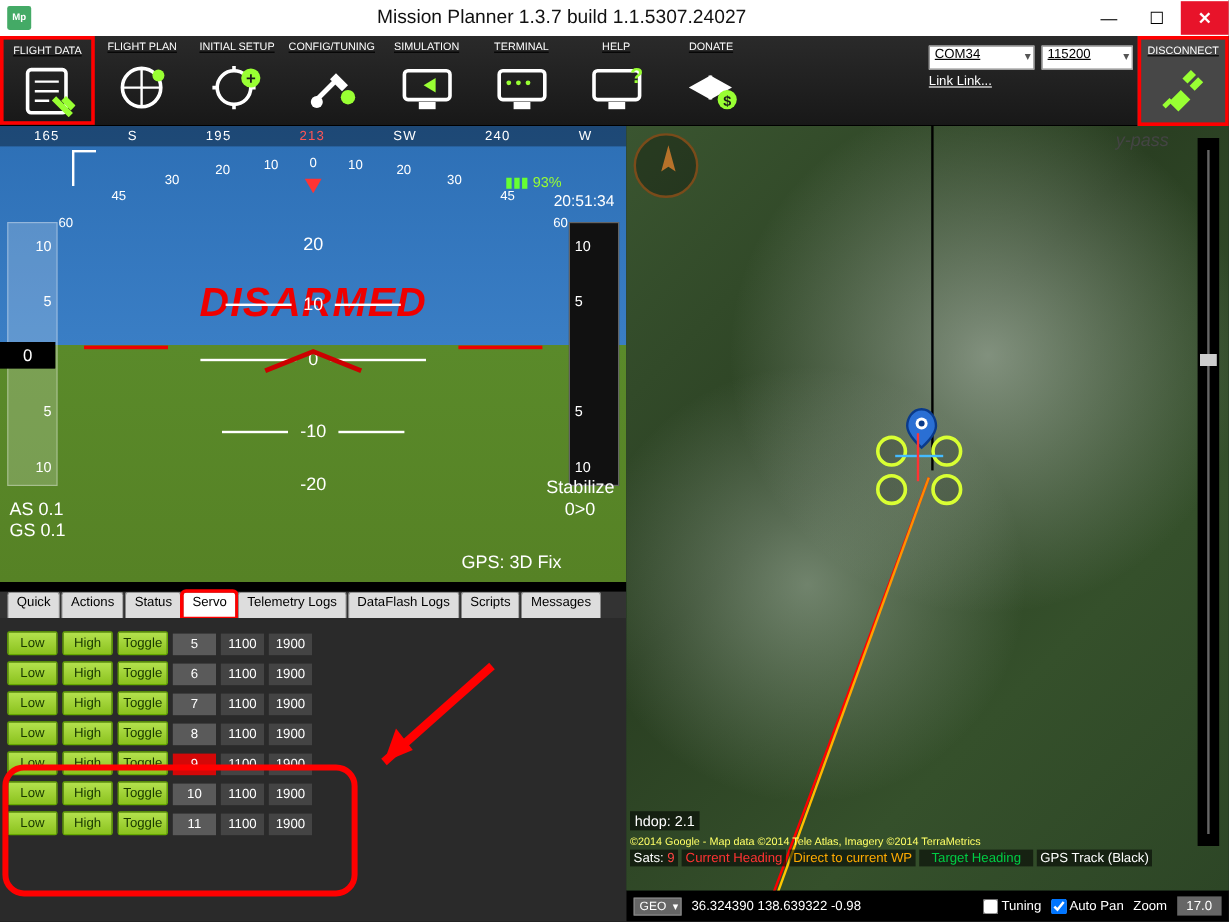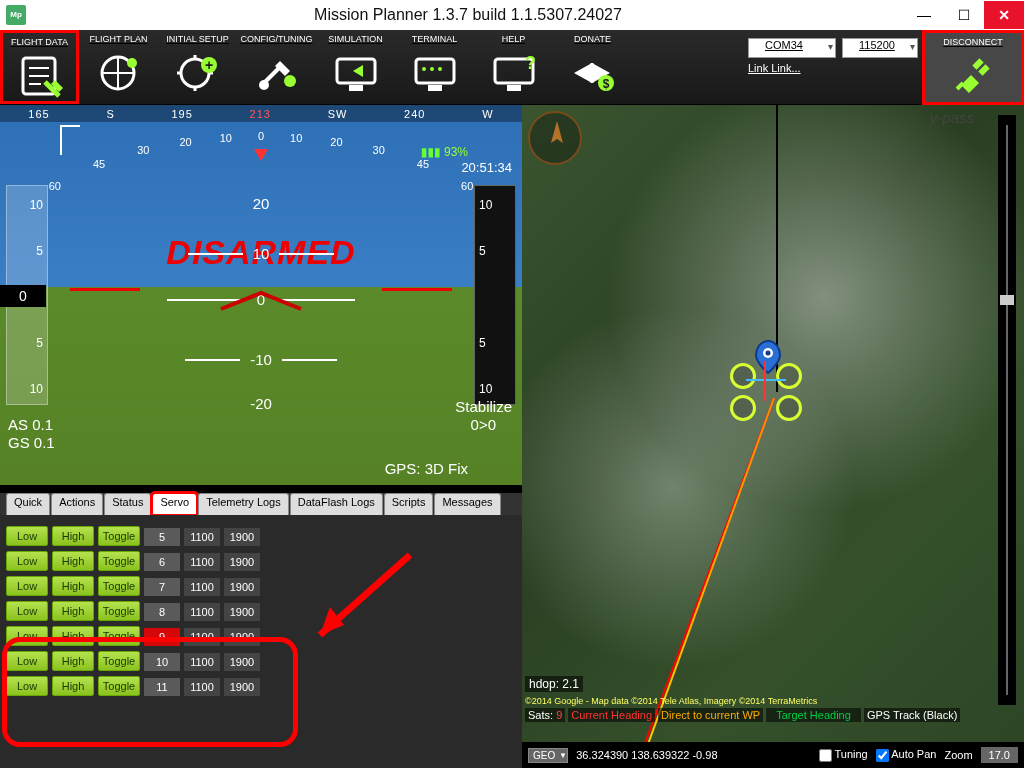--- a/index.html
+++ b/index.html
@@ -9,24 +9,24 @@
 .titlebar-title { flex:1; text-align:center; font-size:16px; color:#111; }
 .titlebar-btns { display:flex; }
 .tbtn { width:40px; height:28px; text-align:center; line-height:28px; font-size:14px; }
 .tbtn.close { background:#e8132a; color:#fff; font-weight:bold; }
 .toolbar { height:75px; background:linear-gradient(#2a2a2a,#181818); display:flex; align-items:stretch; border-bottom:1px solid #000;text-decoration:underline; }
 .toolbtn { width:79px; display:flex; flex-direction:column; align-items:center; color:#fff; font-size:9px; padding-top:4px; cursor:pointer; position:relative; }
 .toolbtn.first { border:3px solid red; }
 .toolbtn .lbl { height:14px; }
 .toolbtn .ic { width:46px; height:46px; margin-top:2px; display:flex; align-items:center; justify-content:center; }
 .conn-area { margin-left:auto; display:flex; align-items:flex-start; gap:6px; padding:8px 4px 0 0; }
-.combo { background:#fff; border:1px solid #999; height:20px; font-size:11px; padding:0 14px 0 16px; position:relative; }
+.combo { background:#fff; border:1px solid #999; height:20px; font-size:11px; padding:0 14px 0 4px; position:relative; }
 .combo::after { content:"▾"; position:absolute; right:2px; top:2px; font-size:10px; color:#555; }
 .linkstats { color:#fff; font-size:11px; text-decoration:underline; margin-top:4px; }
-.disconn { width:102px; height:75px; border:3px solid red; background:#474747; display:flex; flex-direction:column; align-items:center; color:#fff; font-size:9px; padding-top:4px;}
+.disconn { width:76px; height:75px; border:3px solid red; background:#474747; display:flex; flex-direction:column; align-items:center; color:#fff; font-size:9px; padding-top:4px;}
 .main { display:flex; height:663px; }
 .left { width:522px; display:flex; flex-direction:column; background:#000; }
 .hud { height:380px; position:relative; background:linear-gradient(#2d6fb5 0%,#3a7ec5 48%,#5a8a2a 48%,#568225 100%); overflow:hidden; }
 .compass { height:17px; background:rgba(0,0,0,0.35); color:#fff; font-size:11px; display:flex; justify-content:space-around; align-items:center; letter-spacing:1px; }
 .disarmed { position:absolute; left:50%; top:128px; transform:translateX(-50%); color:#e00; font-size:34px; font-weight:bold; font-style:italic; font-family:Arial; letter-spacing:1px; }
 .pitch-ladder { position:absolute; left:50%; top:0; transform:translateX(-50%); width:240px; height:100%; color:#fff; text-align:center; }
 .pitch-row { position:absolute; left:0; width:100%; display:flex; align-items:center; justify-content:center; gap:10px; font-size:15px; }
 .pitch-row .bar { width:55px; height:2px; background:#fff; }
 .horizon-red { position:absolute; top:183px; display:flex; width:100%; justify-content:space-between; padding:0 70px; }
 .horizon-red div { width:70px; height:3px; background:#e00; }

